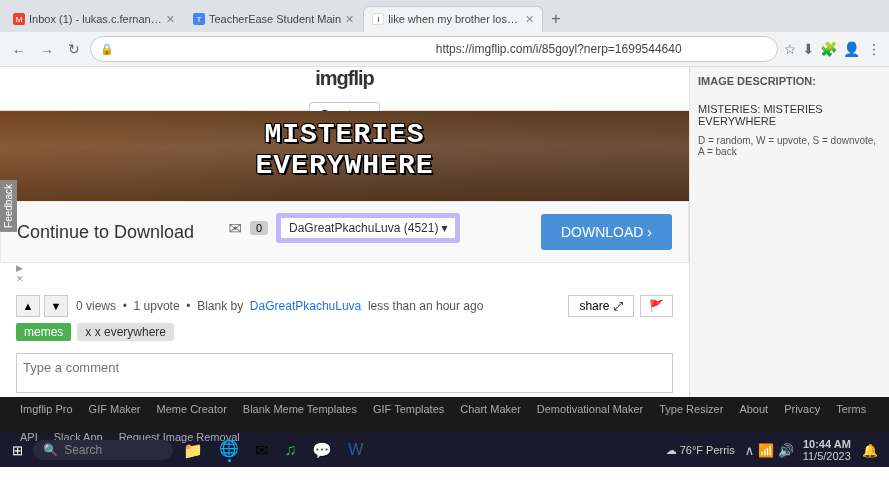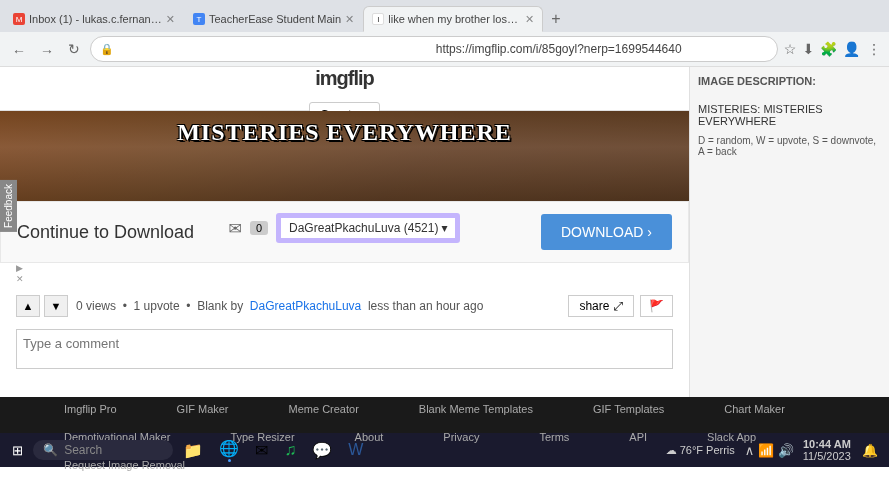--- a/index.html
+++ b/index.html
@@ -29,21 +29,21 @@
     .header-spacer { flex: 1; }
     .header-right { display: flex; align-items: center; gap: 8px; }
     .email-icon { color: #666; font-size: 16px; }
     .notif-badge { background: #ccc; border-radius: 3px; padding: 1px 6px; font-size: 11px; }
     .user-btn { background: #fff; border: 5px solid #c4b5fd; border-radius: 3px; padding: 3px 8px; cursor: pointer; font-size: 12px; color: #333; display: flex; align-items: center; gap: 3px; }
 
     
     .feedback-tab { position: absolute; left: 0; top: 180px; background: #888; color: #fff; font-size: 10px; padding: 4px 3px; writing-mode: vertical-rl; transform: rotate(180deg); cursor: pointer; z-index: 10; }
     .meme-image-container { position: relative; width: 100%; background: #4a3728; overflow: hidden; height: 90px; }
     .meme-image { width: 100%; height: 90px; background: linear-gradient(135deg, #8B4513 0%, #654321 30%, #3d2b1f 60%, #2c1f15 100%); display: flex; align-items: center; justify-content: center; }
-    .meme-text { font-size: 24px; font-weight: 900; color: #fff; text-shadow: 2px 2px 0 #000, -1px -1px 0 #000, 1px -1px 0 #000, -1px 1px 0 #000; letter-spacing: 1px; font-family: Liberation Serif, serif; text-transform: uppercase; }
+    .meme-text { font-size: 28px; font-weight: 900; color: #fff; text-shadow: 2px 2px 0 #000, -1px -1px 0 #000, 1px -1px 0 #000, -1px 1px 0 #000; letter-spacing: 1px; font-family: Liberation Mono, monospace; text-transform: uppercase; }
 
     
     .download-section { background: #f9f9f9; border: 1px solid #e8e8e8; margin: 0; padding: 12px 16px; display: flex; align-items: center; justify-content: space-between; }
     .continue-text { font-size: 18px; color: #333; }
     .download-btn { background: #4A90D9; color: #fff; border: none; padding: 10px 20px; border-radius: 3px; font-size: 14px; cursor: pointer; display: flex; align-items: center; gap: 6px; }
 
     
     .ad-bar { padding: 0 16px 4px; }
     .ad-icons { display: flex; flex-direction: column; }
     .ad-icon { font-size: 9px; color: #999; cursor: pointer; line-height: 1.2; }
@@ -69,21 +69,21 @@
     .comment-actions { display: flex; justify-content: flex-end; gap: 6px; padding: 6px 0; }
 
     
     .right-sidebar { width: 200px; background: #f5f5f5; border-left: 1px solid #e0e0e0; padding: 8px; font-size: 11px; }
     .sidebar-section { margin-bottom: 8px; }
     .sidebar-label { font-weight: bold; color: #555; font-size: 11px; text-transform: uppercase; margin-bottom: 16px; }
     .sidebar-value { color: #333; font-size: 11px; }
 
     
     .footer { background: #1a1a1a; color: #aaa; padding: 6px 20px; font-size: 11px; display: flex; gap: 16px; align-items: center; flex-wrap: wrap; height: 36px; }
-    .footer a { color: #aaa; text-decoration: none; margin-left: 44px; }
+    .footer a { color: #aaa; text-decoration: none; }
 
     
     .taskbar { background: #1a1a2e; height: 34px; display: flex; align-items: center; padding: 0 6px; gap: 4px; }
     .start-btn { background: none; border: none; cursor: pointer; color: #fff; padding: 4px 6px; }
     .search-bar { background: #2a2a3e; border: none; border-radius: 16px; padding: 3px 10px; color: #ccc; font-size: 12px; width: 140px; display: flex; align-items: center; gap: 6px; }
     .taskbar-spacer { flex: 1; }
     .taskbar-app { display: flex; flex-direction: column; align-items: center; padding: 2px 6px; cursor: pointer; border-radius: 4px; }
     .taskbar-app-icon { font-size: 16px; }
     .taskbar-app-dot { width: 3px; height: 3px; border-radius: 50%; background: #4a9eff; margin-top: 1px; }
     .clock-area { color: #ccc; font-size: 11px; text-align: right; padding: 0 4px; }
@@ -206,20 +206,24 @@
         </div>
         <div class="share-area">
           <button class="share-btn">
             <span>share</span>
             <span>⤢</span>
           </button>
           <button class="flag-btn">🚩</button>
         </div>
       </div>
 
+      <div class="tags-section">
+        <span class="tag-green">memes</span>
+        <span class="tag-gray">x x everywhere</span>
+      </div>
 
       <div class="comment-section">
         <textarea class="comment-textarea" placeholder="Type a comment" style=""></textarea>
         <div class="comment-actions">
           
           
           
         </div>
       </div>
     </div>

